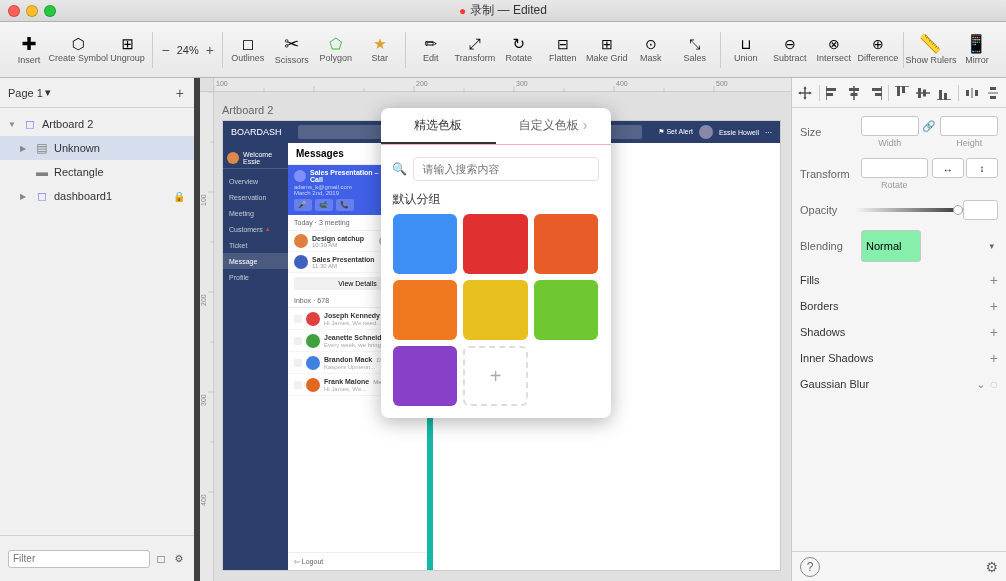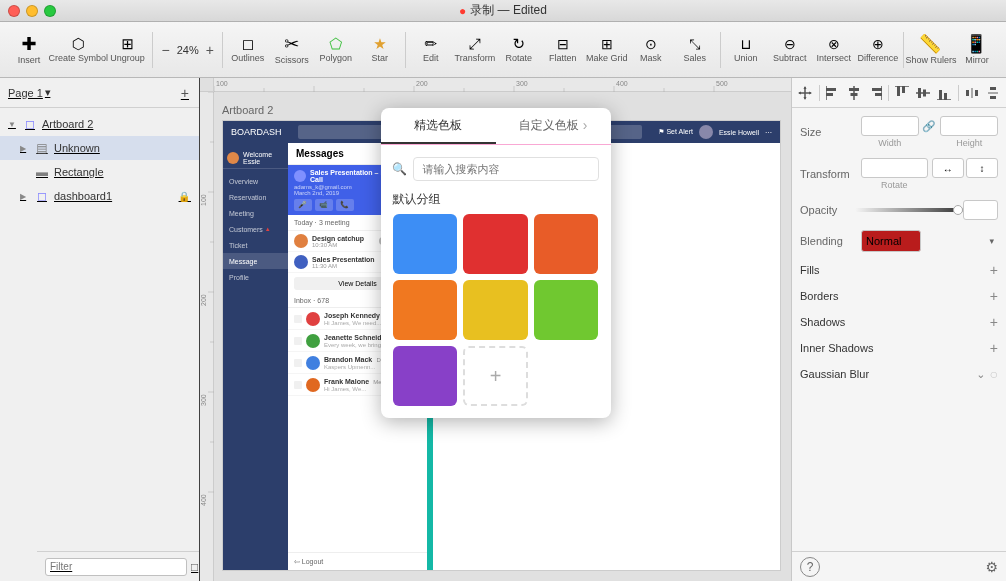--- a/index.html
+++ b/index.html
@@ -47,42 +47,42 @@
     .zoom-area { display: flex; align-items: center; gap: 2px; padding: 0 4px; }
     .zoom-area span { font-size: 11px; color: #333; }
 
     
     .main-layout { display: flex; height: calc(581px - 22px - 56px); }
 
     
     .left-panel {
       width: 200px; min-width: 200px;
       background: #f0f0f0;
-      border-right: 1px solid #404040;
-      display: flex; flex-direction: column; text-decoration: underline;
+      border-right: 6px solid #404040;
+      display: flex; flex-direction: column;
     }
     .left-panel-header {
       height: 30px; display: flex; align-items: center; padding: 0 8px;
       border-bottom: 1px solid #d0d0d0;
       gap: 4px;
     }
     .page-selector { font-size: 11px; color: #333; cursor: pointer; display: flex; align-items: center; gap: 2px; }
     .layer-tree { flex: 1; overflow-y: auto; padding: 4px 0; }
     .layer-item {
       height: 24px; display: flex; align-items: center; padding: 0 8px; cursor: pointer; gap: 4px;
     }
     .layer-item.group-header { font-weight: 500; }
     .layer-item .arrow { font-size: 8px; color: #888; width: 10px; }
     .layer-item .layer-icon { font-size: 12px; width: 16px; text-align: center; }
     .layer-item .layer-name { font-size: 11px; color: #333; flex: 1; }
     .layer-item .lock-icon { font-size: 10px; color: #aaa; }
     .layer-indent { padding-left: 20px; }
 
     .left-panel-footer {
-      height: 30px; border-top: 1px solid #d0d0d0; display: flex; align-items: center; padding: 4px 8px; gap: 4px; margin-left: 37px;
+      height: 46px; border-top: 1px solid #d0d0d0; display: flex; align-items: center; padding: 4px 8px; gap: 4px;
     }
     .search-box { flex: 1; height: 18px; border: 1px solid #c0c0c0; border-radius: 3px; background: white; padding: 0 4px; font-size: 10px; }
     .footer-btn { font-size: 12px; cursor: pointer; color: #555; width: 18px; text-align: center; }
 
     
     .canvas-area {
       flex: 1; background: #e0e0e0; position: relative; overflow: hidden;
     }
 
     
@@ -104,21 +104,21 @@
     .rp-label { font-size: 11px; color: #666; width: 55px; flex-shrink: 0; }
     .rp-input-group { display: flex; gap: 4px; flex: 1; }
     .rp-input-col { display: flex; flex-direction: column; gap: 2px; flex: 1; }
     .rp-sub-label { font-size: 9px; color: #999; text-align: center; }
     .rp-input { height: 20px; border: 1px solid #c8c8c8; border-radius: 3px; background: white; text-align: center; font-size: 11px; width: 100%; padding: 0 2px; }
     .rp-opacity-row { display: flex; align-items: center; margin-bottom: 6px; }
     .rp-slider-container { flex: 1; position: relative; height: 14px; display: flex; align-items: center; }
     .rp-slider { width: 100%; height: 4px; background: linear-gradient(90deg, transparent, #333); border-radius: 2px; position: relative; }
     .rp-slider-thumb { position: absolute; right: 0; width: 10px; height: 10px; background: white; border: 1px solid #aaa; border-radius: 50%; top: 50%; transform: translateY(-50%); }
     .rp-opacity-val { width: 35px; height: 20px; border: 1px solid #c8c8c8; border-radius: 3px; background: white; text-align: center; font-size: 11px; }
-    .rp-select { flex: 1; height: 22px; border: 1px solid #c8c8c8; border-radius: 3px; background: #b91c1c; font-size: 11px; padding: 0 4px; appearance: none; -webkit-appearance: none; }
+    .rp-select { flex: 1; height: 32px; border: 1px solid #c8c8c8; border-radius: 3px; background: #86efac; font-size: 11px; padding: 0 4px; appearance: none; -webkit-appearance: none; }
     .rp-select-wrapper { flex: 1; position: relative; }
     .rp-select-wrapper::after { content: '▾'; position: absolute; right: 4px; top: 50%; transform: translateY(-50%); font-size: 9px; color: #666; pointer-events: none; }
 
     .rp-section-header { display: flex; align-items: center; margin-bottom: 6px; }
     .rp-section-header-title { font-size: 11px; color: #333; font-weight: 500; flex: 1; }
     .rp-section-add { font-size: 14px; color: #888; cursor: pointer; }
 
     .right-panel-footer { height: 30px; border-top: 1px solid #d0d0d0; display: flex; align-items: center; justify-content: space-between; padding: 0 8px; }
     .rp-footer-btn { font-size: 14px; color: #666; cursor: pointer; }
 

